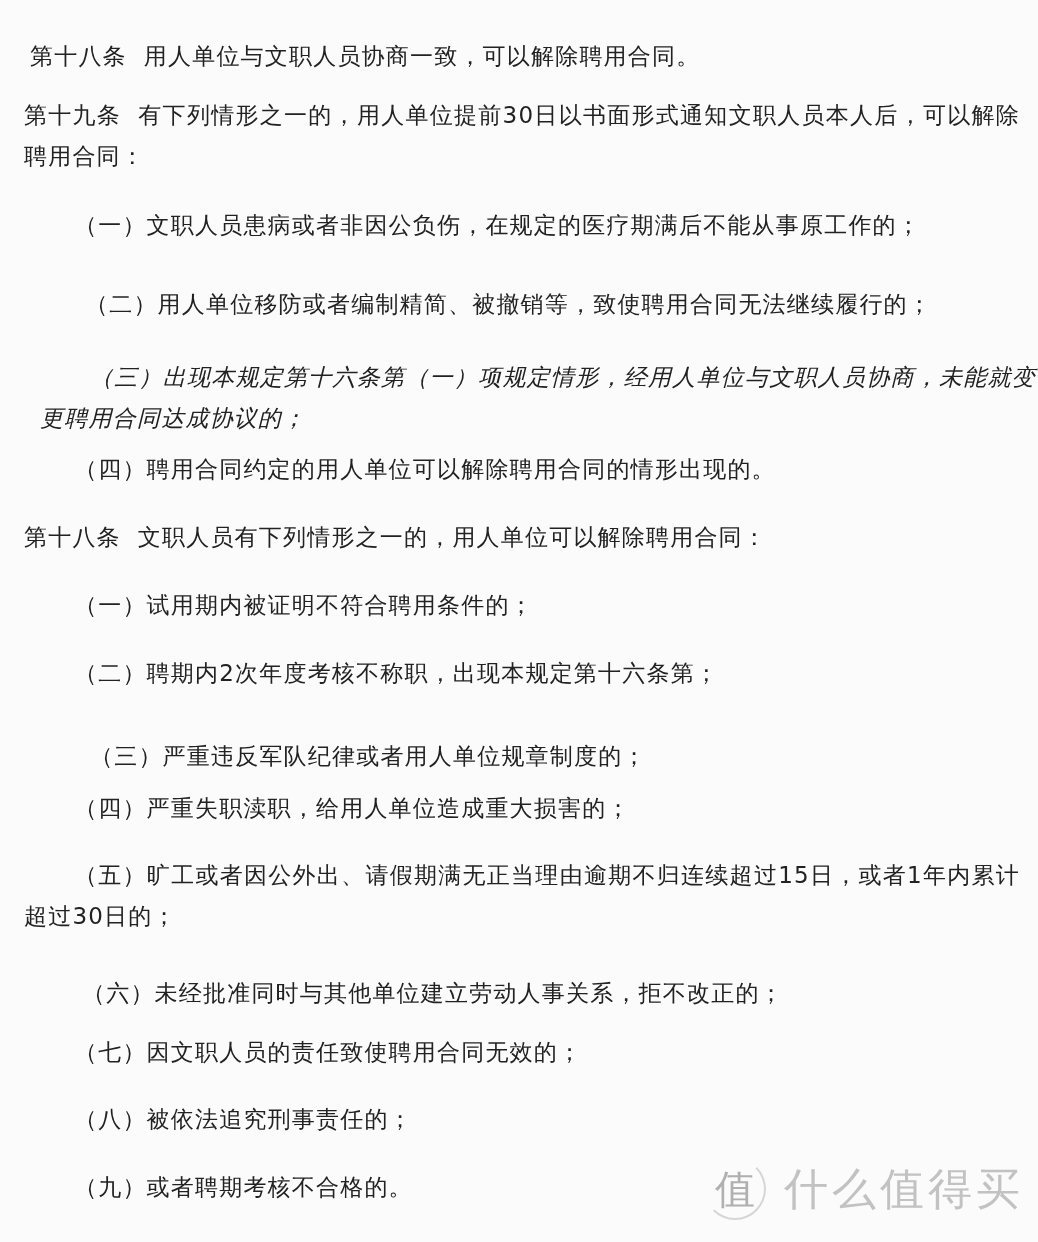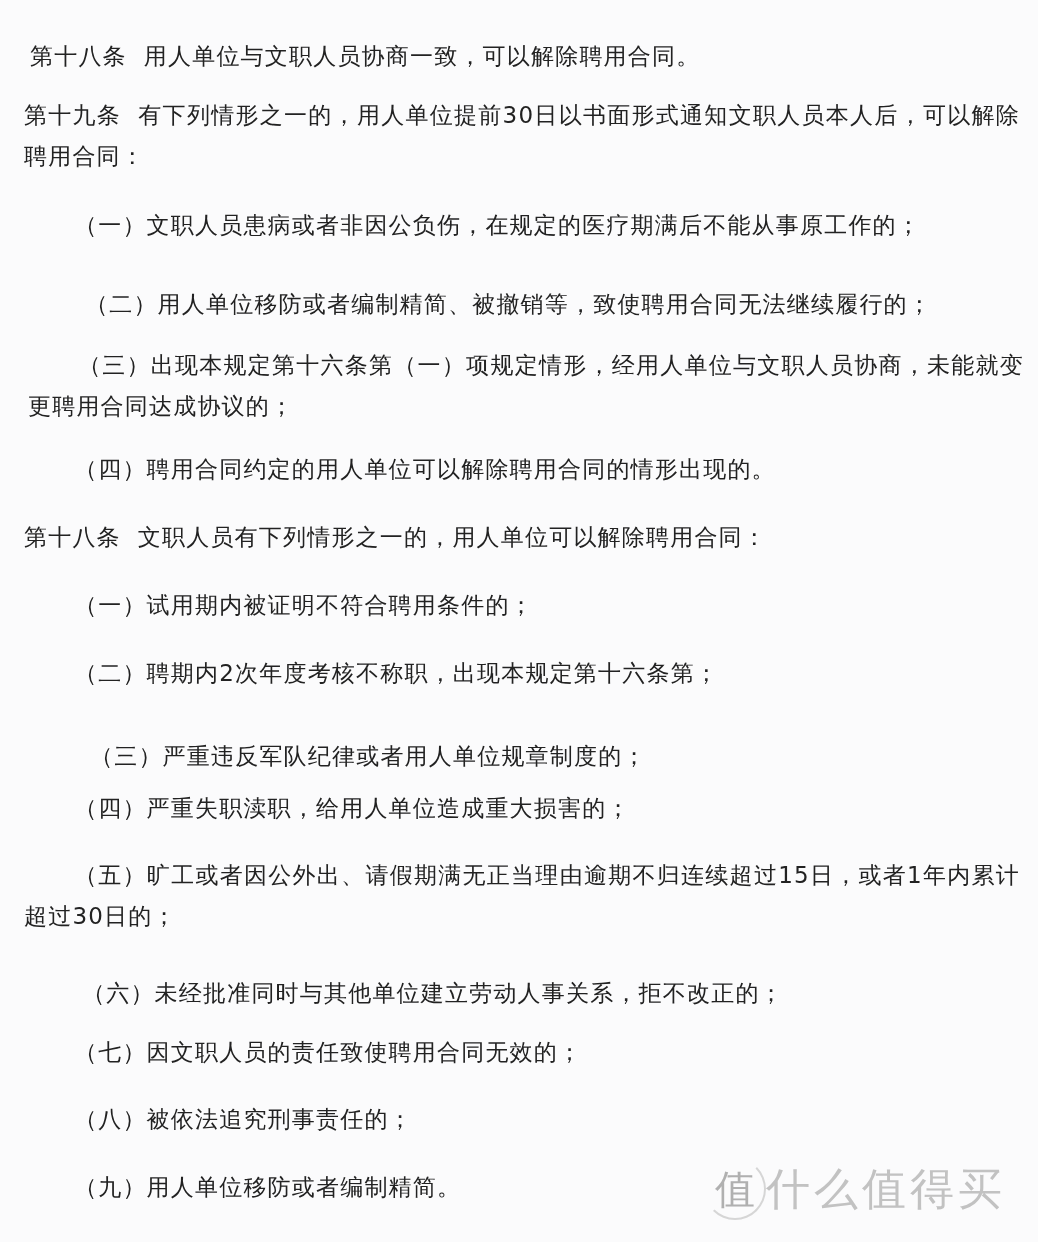--- a/index.html
+++ b/index.html
@@ -52,45 +52,46 @@
       border-left-color: transparent;
       border-top-color: transparent;
       display: flex;
       align-items: center;
       justify-content: center;
       font-size: 40px;
       color: #b0b0b0;
       transform: rotate(0deg);
     }
     .wm-text {
+      margin-left: 18px;
       font-size: 44px;
       font-weight: 200;
       letter-spacing: 4px;
       color: #c2c2c2;
       font-family: Liberation Serif, serif;
     }
   </style>
 </head>
 <body>
 
 <div class="doc" id="doc">
     <p class="para" style="top: 30px; margin: 6px;">第十八条  用人单位与文职人员协商一致，可以解除聘用合同。</p>
     <p class="para" style="top: 95px; margin: 0px;">第十九条  有下列情形之一的，用人单位提前30日以书面形式通知文职人员本人后，可以解除聘用合同：</p>
     <p class="para indent" style="top: 205px; margin: 0px;">（一）文职人员患病或者非因公负伤，在规定的医疗期满后不能从事原工作的；</p>
     <p class="para indent" style="top: 273px; margin: 11px;">（二）用人单位移防或者编制精简、被撤销等，致使聘用合同无法继续履行的；</p>
-    <p class="para indent" style="top: 341px; margin: 4px;">（三）出现本规定第十六条第（一）项规定情形，经用人单位与文职人员协商，未能就变更聘用合同达成协议的；</p>
+    <p class="para indent" style="top: 341px; margin: 16px; font-style: italic;">（三）出现本规定第十六条第（一）项规定情形，经用人单位与文职人员协商，未能就变更聘用合同达成协议的；</p>
     <p class="para indent" style="top: 449px; margin: 0px;">（四）聘用合同约定的用人单位可以解除聘用合同的情形出现的。</p>
     <p class="para" style="top: 517px; margin: 0px;">第十八条  文职人员有下列情形之一的，用人单位可以解除聘用合同：</p>
     <p class="para indent" style="top: 585px; margin: 0px;">（一）试用期内被证明不符合聘用条件的；</p>
     <p class="para indent" style="top: 653px; margin: 0px;">（二）聘期内2次年度考核不称职，出现本规定第十六条第；</p>
     <p class="para indent" style="top: 720px; margin: 16px;">（三）严重违反军队纪律或者用人单位规章制度的；</p>
     <p class="para indent" style="top: 788px; margin: 0px;">（四）严重失职渎职，给用人单位造成重大损害的；</p>
     <p class="para indent" style="top: 855px; margin: 0px;">（五）旷工或者因公外出、请假期满无正当理由逾期不归连续超过15日，或者1年内累计超过30日的；</p>
     <p class="para indent" style="top: 965px; margin: 8px;">（六）未经批准同时与其他单位建立劳动人事关系，拒不改正的；</p>
     <p class="para indent" style="top: 1032px; margin: 0px;">（七）因文职人员的责任致使聘用合同无效的；</p>
     <p class="para indent" style="top: 1099px; margin: 0px;">（八）被依法追究刑事责任的；</p>
-    <p class="para indent" style="top: 1167px; margin: 0px;">（九）用人单位移防或者编制精简。</p>
+    <p class="para indent" style="top: 1167px; margin: 0px;">（九）或者聘期考核不合格的。</p>
   </div>
 
 <div class="watermark">
   <span class="wm-badge">值</span>
   <span class="wm-text">什么值得买</span>
 </div>
 
 </body></html>

